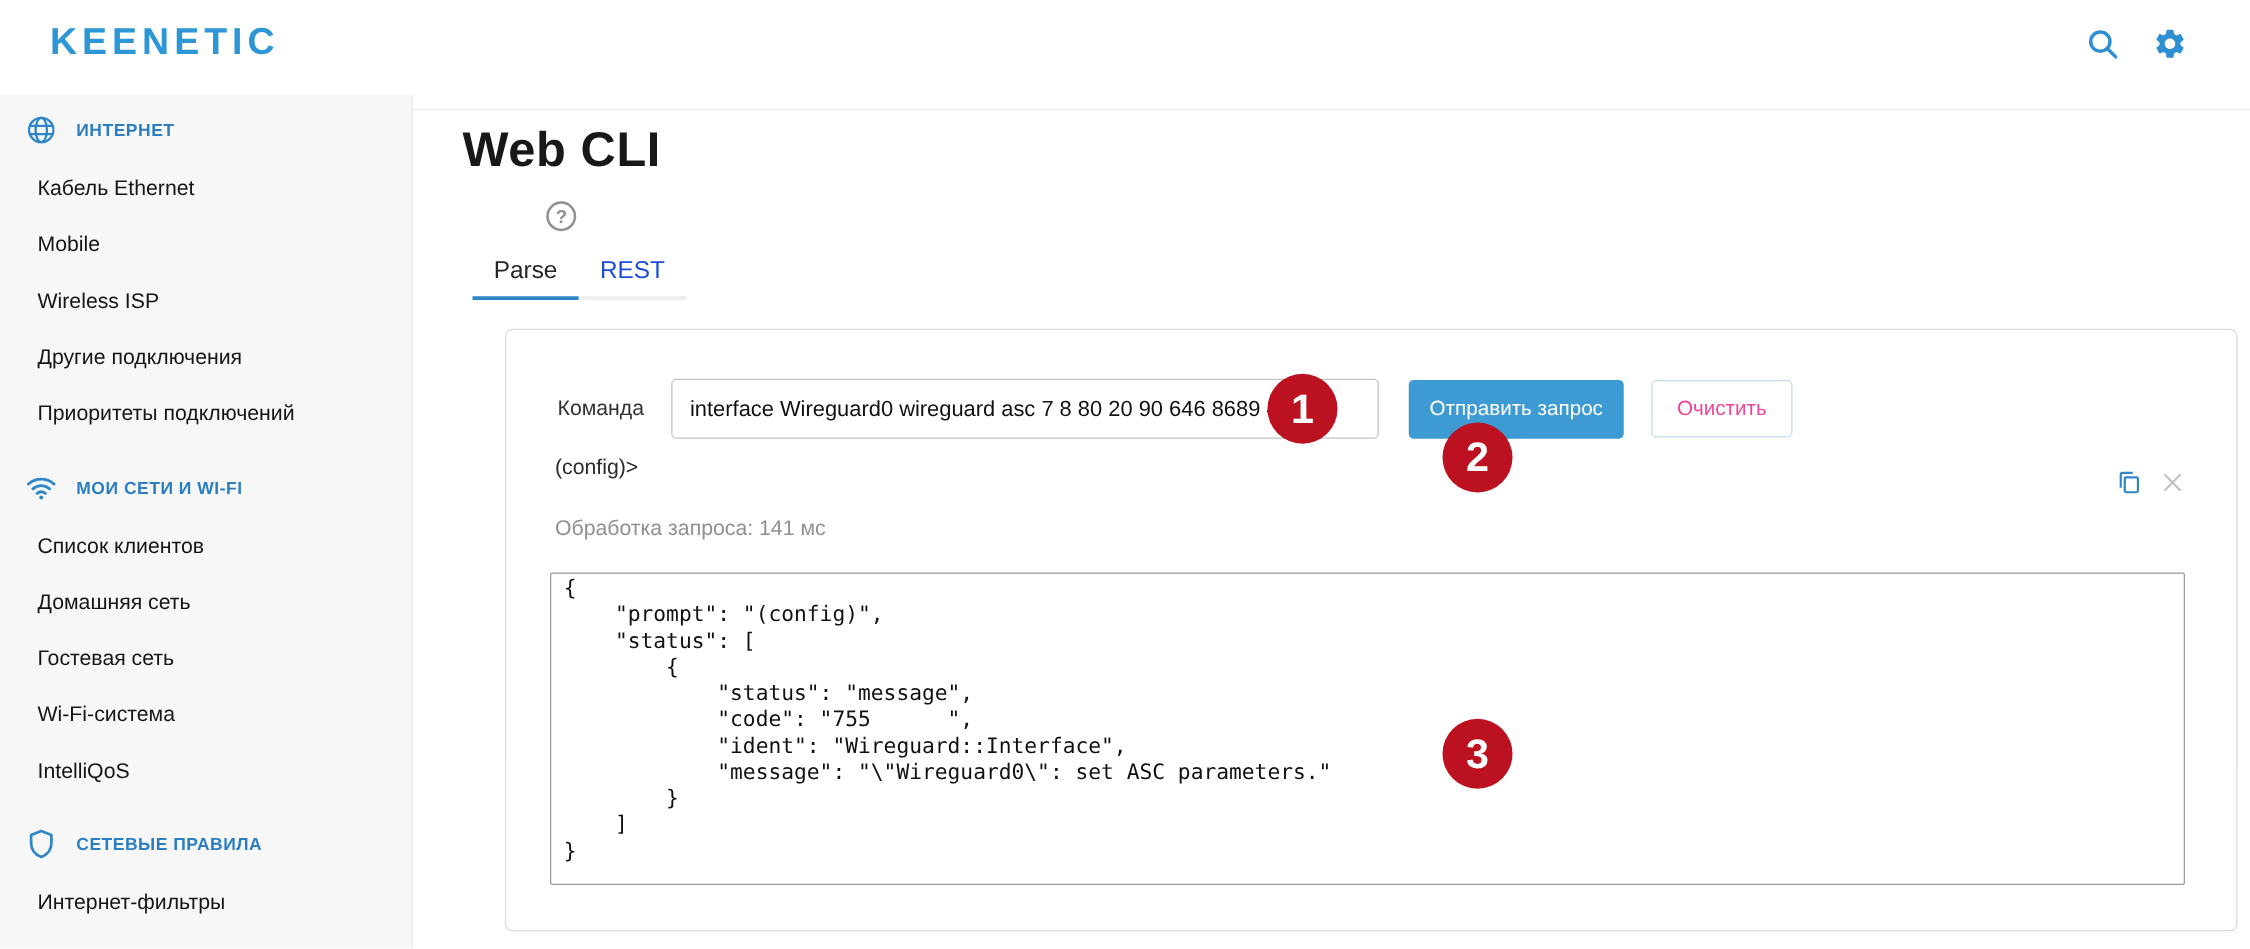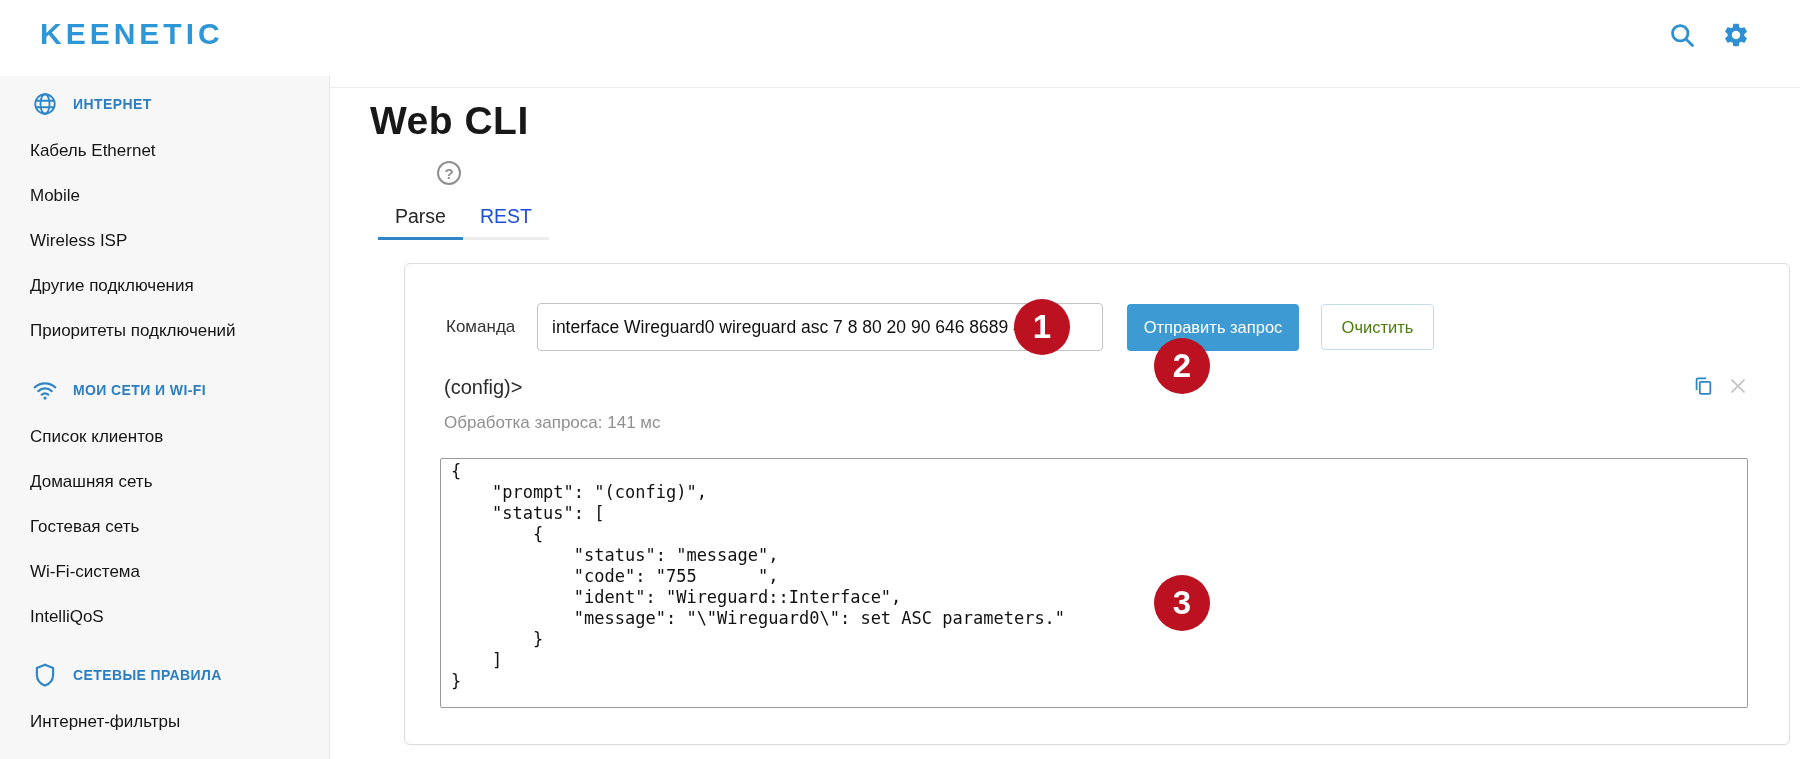--- a/index.html
+++ b/index.html
@@ -17,21 +17,21 @@
     position:absolute; left:40px; top:17px; font-size:30px; font-weight:bold;
     letter-spacing:4px; color:#2d96d6; cursor:pointer;
   }
   .header-icons { position:absolute; right:50px; top:21px; display:flex; gap:26px; align-items:center; }
   .hicon { width:28px; height:28px; cursor:pointer; display:block; }
   
   .sidebar {
     position:absolute; left:0; top:76px; width:330px; height:683px;
     background:#f7f7f7; border-right:1px solid #e8e8e8; padding-top:4px;
   }
-  .side-section { height:48px; display:flex; align-items:center; padding-left:32px; gap:15px; cursor:pointer; }
+  .side-section { height:48px; display:flex; align-items:center; padding-left:20px; gap:15px; cursor:pointer; }
   .side-section .slabel { color:#2b7ec2; font-size:14px; font-weight:bold; letter-spacing:.4px; }
   .sicon { width:26px; height:26px; flex:0 0 auto; }
   .side-item {
     height:45px; display:flex; align-items:center; padding-left:30px;
     font-size:17px; color:#151515; cursor:pointer;
   }
   .mt13 { margin-top:13px; } .mt12 { margin-top:12px; }
   
   .page-title {
     position:absolute; left:370px; top:99px; display:flex; align-items:center; gap:14px;
@@ -61,24 +61,24 @@
     font-size:17.5px; color:#101010; font-family:"Liberation Sans", sans-serif;
     background:#fff; outline:none;
   }
   .btn-primary {
     position:absolute; left:722px; top:40px; width:172px; height:47px;
     background:#3d9ad2; color:#fff; border:none; border-radius:4px;
     font-size:16.5px; cursor:pointer; font-family:"Liberation Sans", sans-serif;
   }
   .btn-outline {
     position:absolute; left:916px; top:40px; width:113px; height:46px;
-    background:#fff; color:#4d7c0f; border:1px solid #c3dcec; border-radius:4px;
+    background:#fff; color:#ec4899; border:1px solid #c3dcec; border-radius:4px;
     font-size:16.5px; cursor:pointer; font-family:"Liberation Sans", sans-serif;
   }
-  .prompt-line { position:absolute; left:39px; top:112px; font-size:20px; color:#2b2b2b; }
+  .prompt-line { position:absolute; left:39px; top:100px; font-size:17px; color:#2b2b2b; }
   .out-icons { position:absolute; right:40px; top:111px; display:flex; gap:13px; align-items:center; }
   .oicon { width:22px; height:22px; cursor:pointer; display:block; }
   .processing { position:absolute; left:39px; top:149px; font-size:17px; color:#909090; }
   .output-pre {
     position:absolute; left:35px; top:194px; width:1308px; height:250px;
     border:1px solid #9b9b9b; border-radius:2px; padding:2px 10px;
     font-family:"DejaVu Sans Mono", monospace; font-size:17px; line-height:21px;
     color:#111; overflow:hidden; background:#fff;
   }
   

